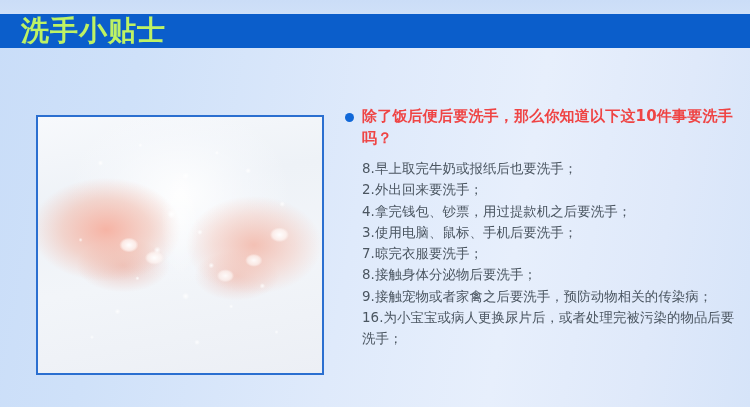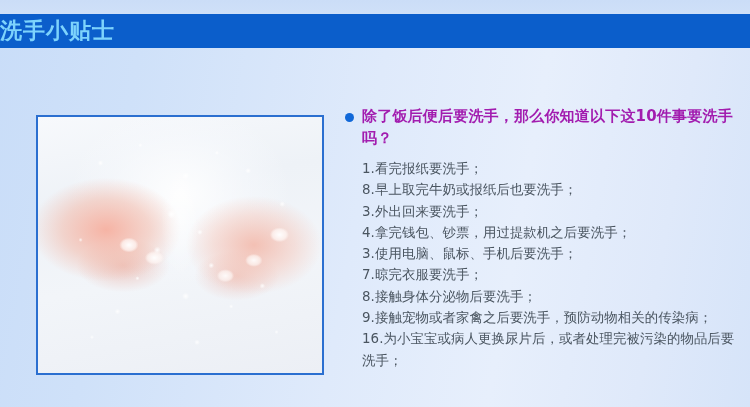--- a/index.html
+++ b/index.html
@@ -28,24 +28,25 @@
   .title-bar {
     position: absolute;
     top: 14px; left: 0;
     width: 750px; height: 34px;
     background: #0b5ecb;
     display: flex;
     align-items: center;
   }
 
   .title-bar .bar-title {
-    color: #7dd3fc;
-    font-size: 22px;
+    color: #bef264;
+    font-size: 28px;
     font-weight: bold;
     letter-spacing: 1px;
+    margin-left: 21px;
     line-height: 1;
     white-space: nowrap;
   }
 
   
   .content {
     position: absolute;
     top: 48px; left: 0;
     width: 750px; height: 359px;
   }
@@ -125,21 +126,21 @@
 
   .bullet {
     position: absolute;
     left: 0; top: 8px;
     width: 9px; height: 9px;
     border-radius: 50%;
     background: #1168d8;
   }
 
   .lead-text {
-    color: #a21caf;
+    color: #ef4444;
     font-size: 15px;
     font-weight: bold;
     line-height: 22px;
     letter-spacing: 0.2px;
   }
 
   .list {
     margin-top: 9px;
     padding-left: 17px;
     list-style: none;
@@ -171,23 +172,22 @@
   </div>
 
   <div class="text-col">
 
     <div class="lead">
       <span class="bullet"></span>
       <div class="lead-text">除了饭后便后要洗手，那么你知道以下这10件事要洗手吗？</div>
     </div>
 
     <ul class="list">
-      <li>1.看完报纸要洗手；</li>
       <li>8.早上取完牛奶或报纸后也要洗手；</li>
-      <li>3.外出回来要洗手；</li>
+      <li>2.外出回来要洗手；</li>
       <li>4.拿完钱包、钞票，用过提款机之后要洗手；</li>
       <li>3.使用电脑、鼠标、手机后要洗手；</li>
       <li>7.晾完衣服要洗手；</li>
       <li>8.接触身体分泌物后要洗手；</li>
       <li>9.接触宠物或者家禽之后要洗手，预防动物相关的传染病；</li>
       <li>16.为小宝宝或病人更换尿片后，或者处理完被污染的物品后要洗手；</li>
     </ul>
 
   </div>
 </div>

